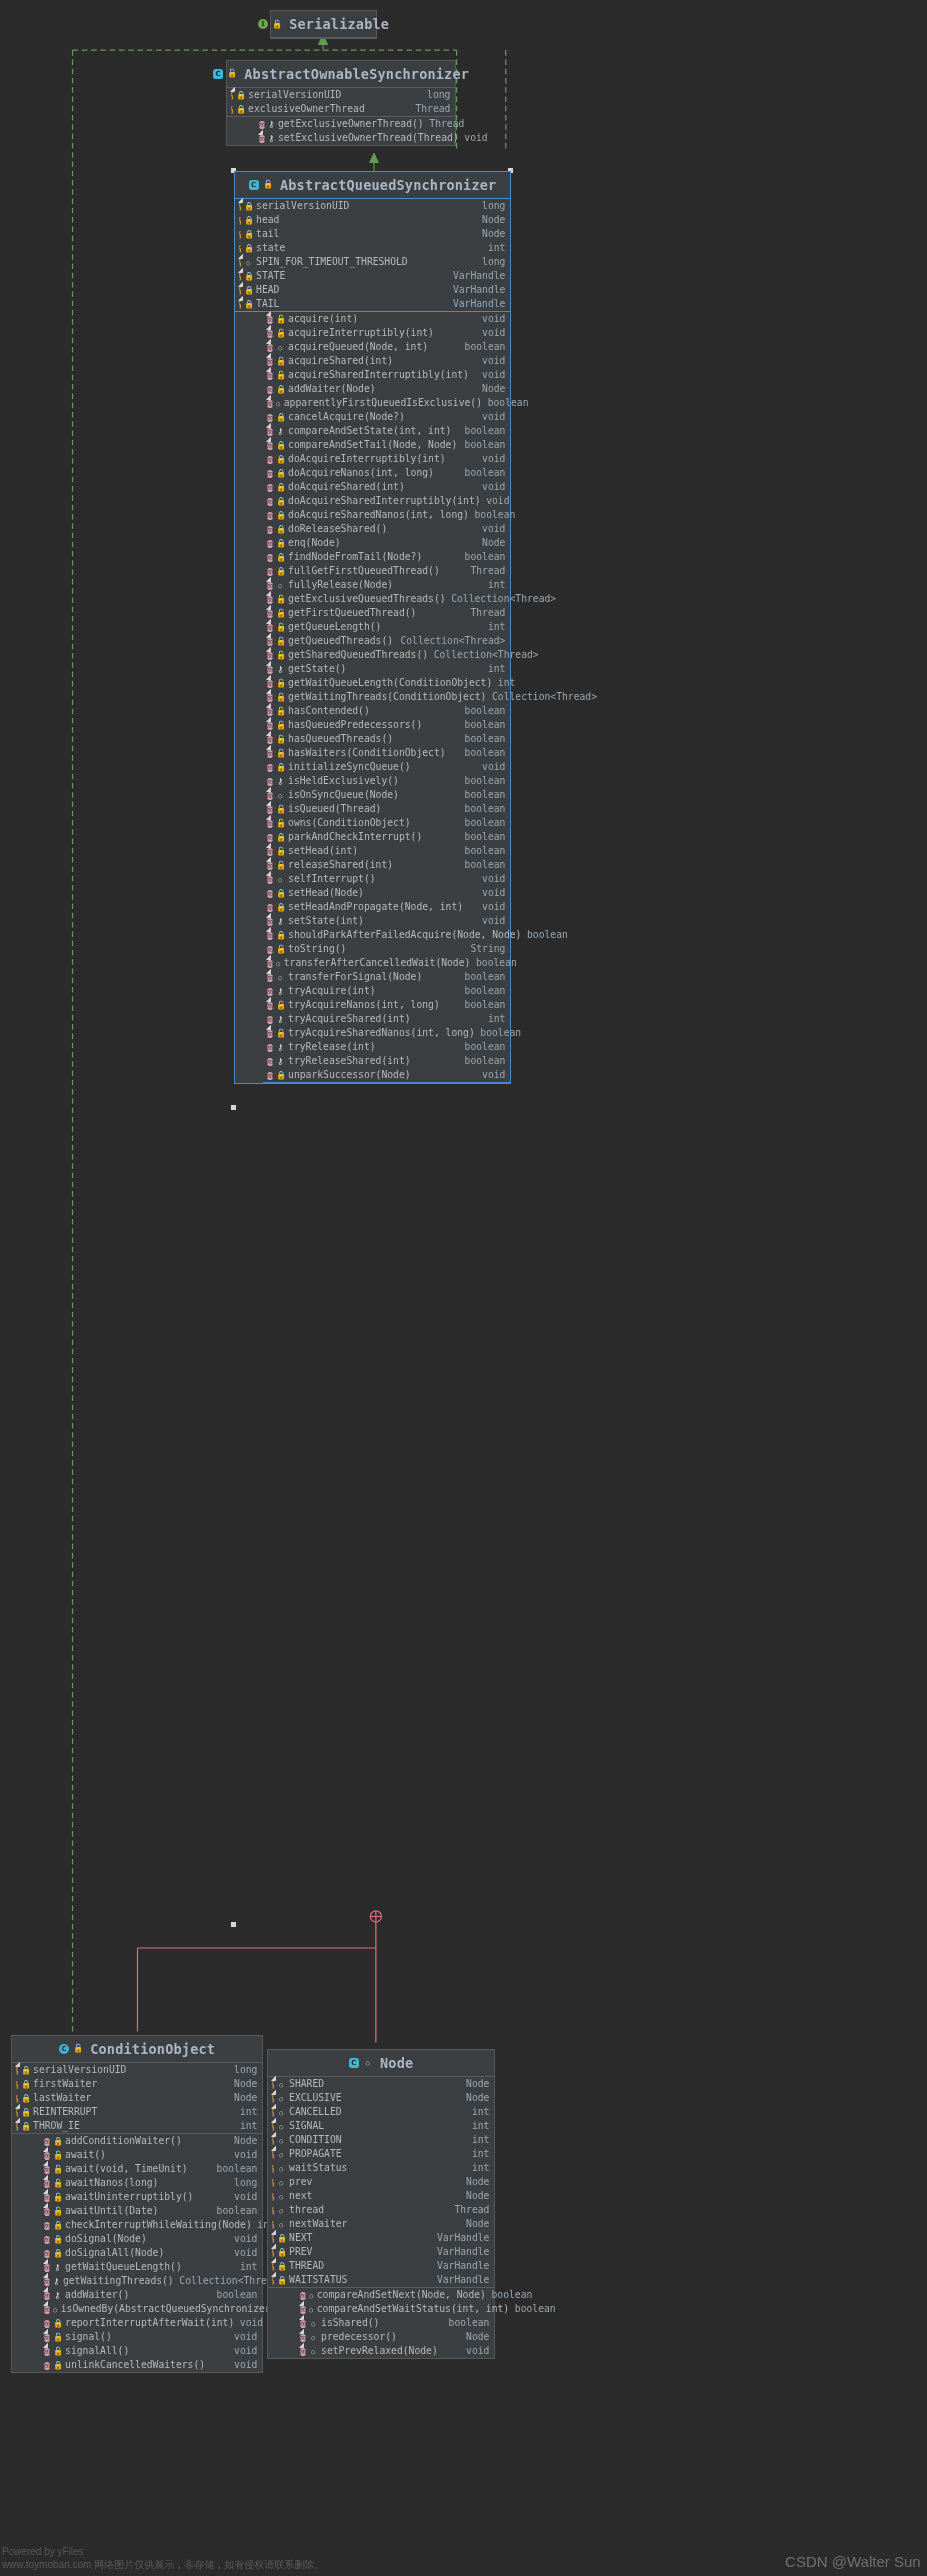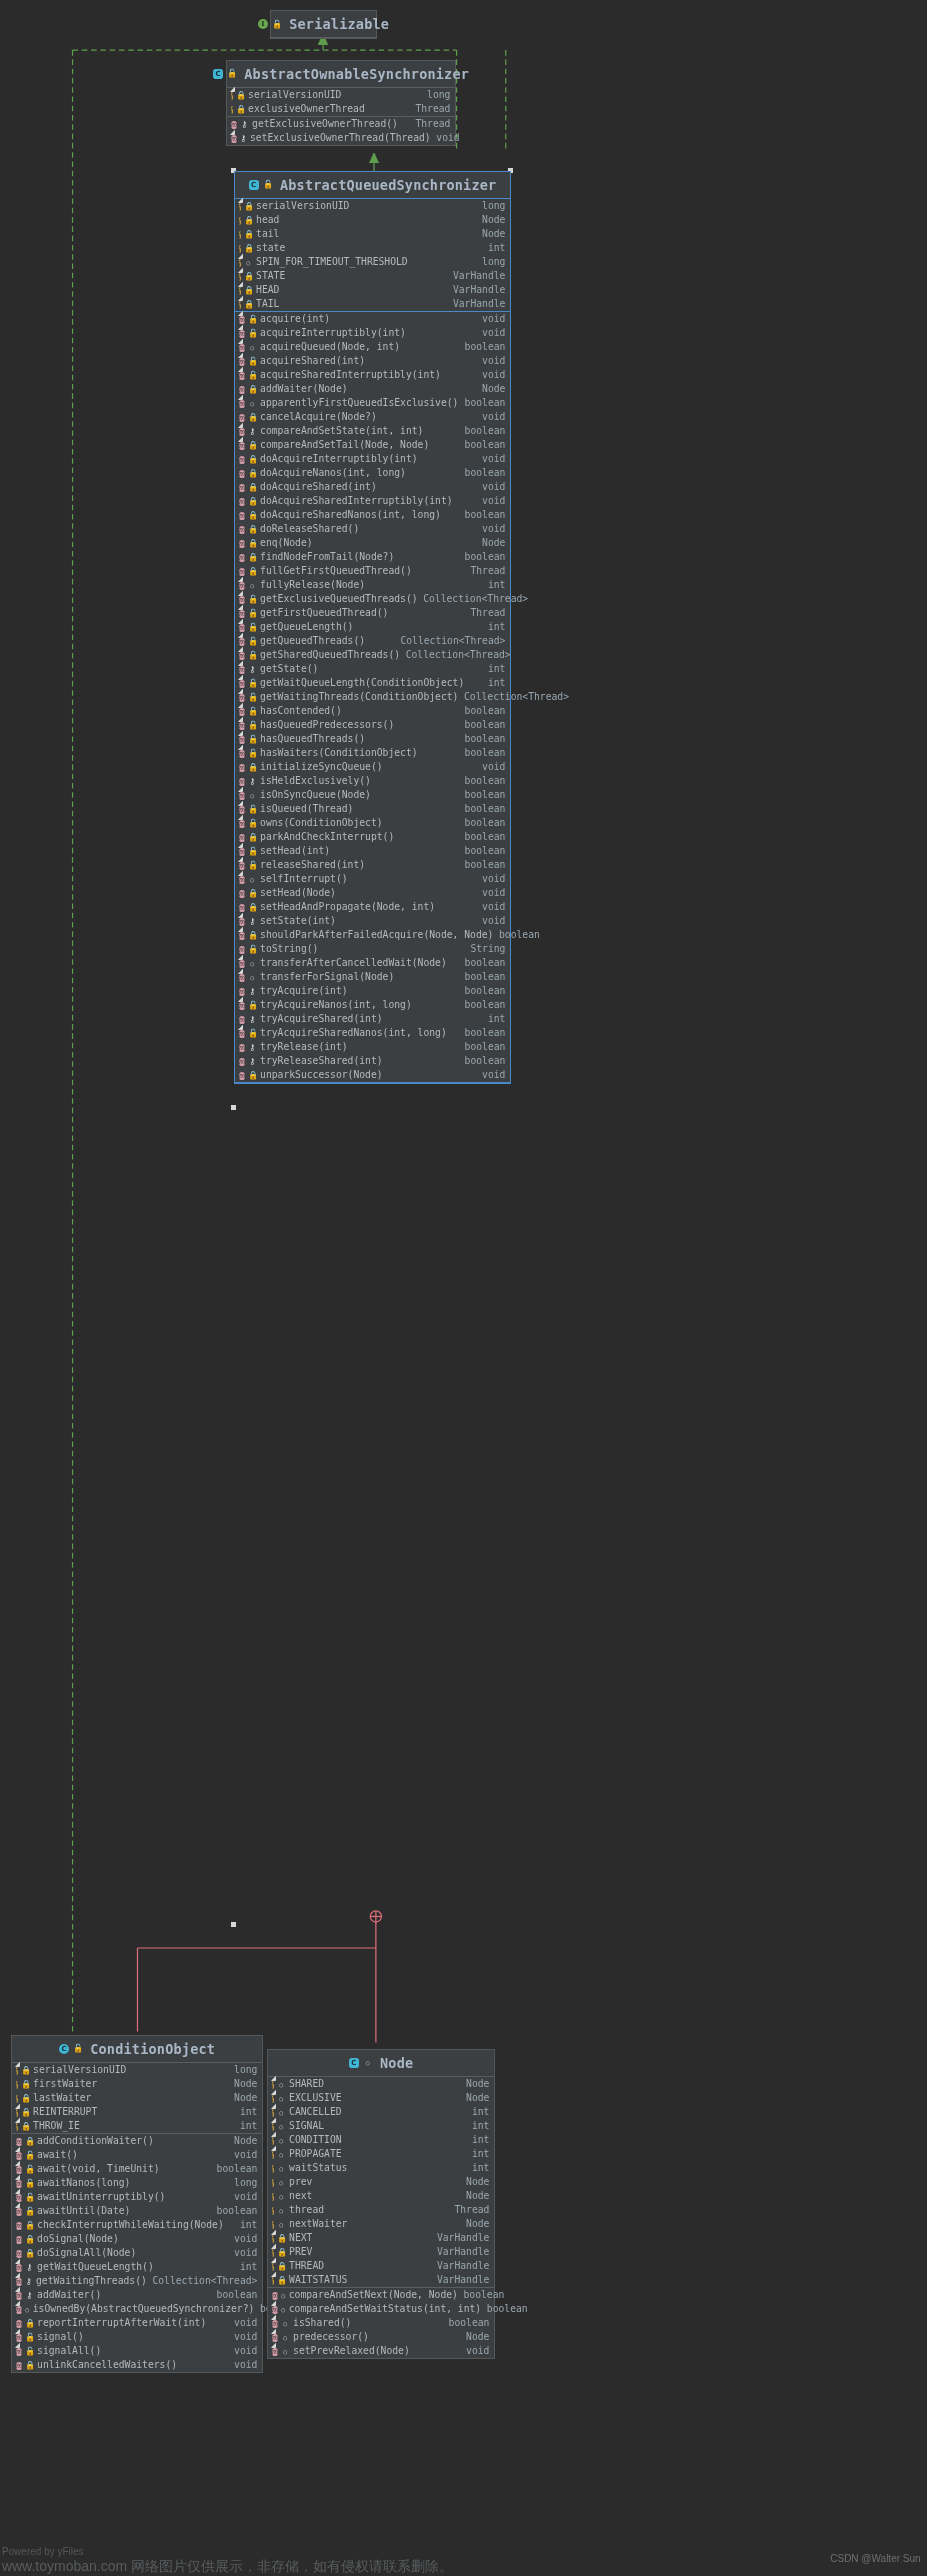--- a/index.html
+++ b/index.html
@@ -30,21 +30,21 @@
     padding:4.6px 7.4px 5.6px 7.4px;
     background:#3c3f41;
     border-bottom:0.9px solid #5a5d5f;
     white-space:nowrap;
   }
   .cls.sel > .hdr { border-bottom:0.9px solid #4a88c7; }
   .hdr .nm { font-size:13.5px; color:#a9b7c6; letter-spacing:0.2px;font-weight:bold; }
 
   .sect { border-bottom:0.9px solid #5a5d5f; }
   .cls.sel .sect { border-bottom:0.9px solid #4a88c7; }
-  .sect:last-child { border-bottom:none; }
+  .sect:last-child { border-bottom:none;margin-left:28px; }
 
   .row {
     display:flex; align-items:center;
     height:14px; padding:0 4.6px 0 3.7px;
     font-size:9.7px; white-space:nowrap; line-height:14px;
   }
   .row .lbl { color:#b8b8b8; flex:0 0 auto; }
   .row .sp  { flex:1 1 auto; min-width:5.6px; }
   .row .ty  { color:#9aa7b0; flex:0 0 auto; }
 
@@ -82,22 +82,22 @@
   .keyg::before     { content:"\26B7"; }
   .dotg::before     { content:"\25CB"; font-size:6.5px; }
 
   
   .hic { display:inline-flex; align-items:center; }
   .hic .kind { margin-right:0; }
 
   
   .wm { position:absolute; color:#4e5153; font-family:"Liberation Sans",sans-serif; }
   #wm-yfiles { left:1.9px; top:2546px; font-size:10px; color:#54585a; }
-  #wm-site   { left:1.9px; top:2558px; font-size:14px; color:#585c5e; }
-  #wm-csdn   { right:7.4px; top:2553px; font-size:10px; color:#6d7173; }
+  #wm-site   { left:1.9px; top:2558px; font-size:10px; color:#585c5e; }
+  #wm-csdn   { right:7.4px; top:2553px; font-size:15px; color:#6d7173; }
 
   .hsel { position:absolute; width:4.6px; height:4.6px; background:#d7d7d7; }
 </style>
 </head>
 <body>
 
 <svg id="edges" viewBox="0 0 1000 2777" width="928" height="2576">
   <defs>
     <marker id="hollowTri" markerWidth="12" markerHeight="12" refX="10" refY="6" orient="auto" markerUnits="userSpaceOnUse">
       <path d="M0,1 L11,6 L0,11 z" fill="#5f9e4f" stroke="#5f9e4f" stroke-width="1"></path>

